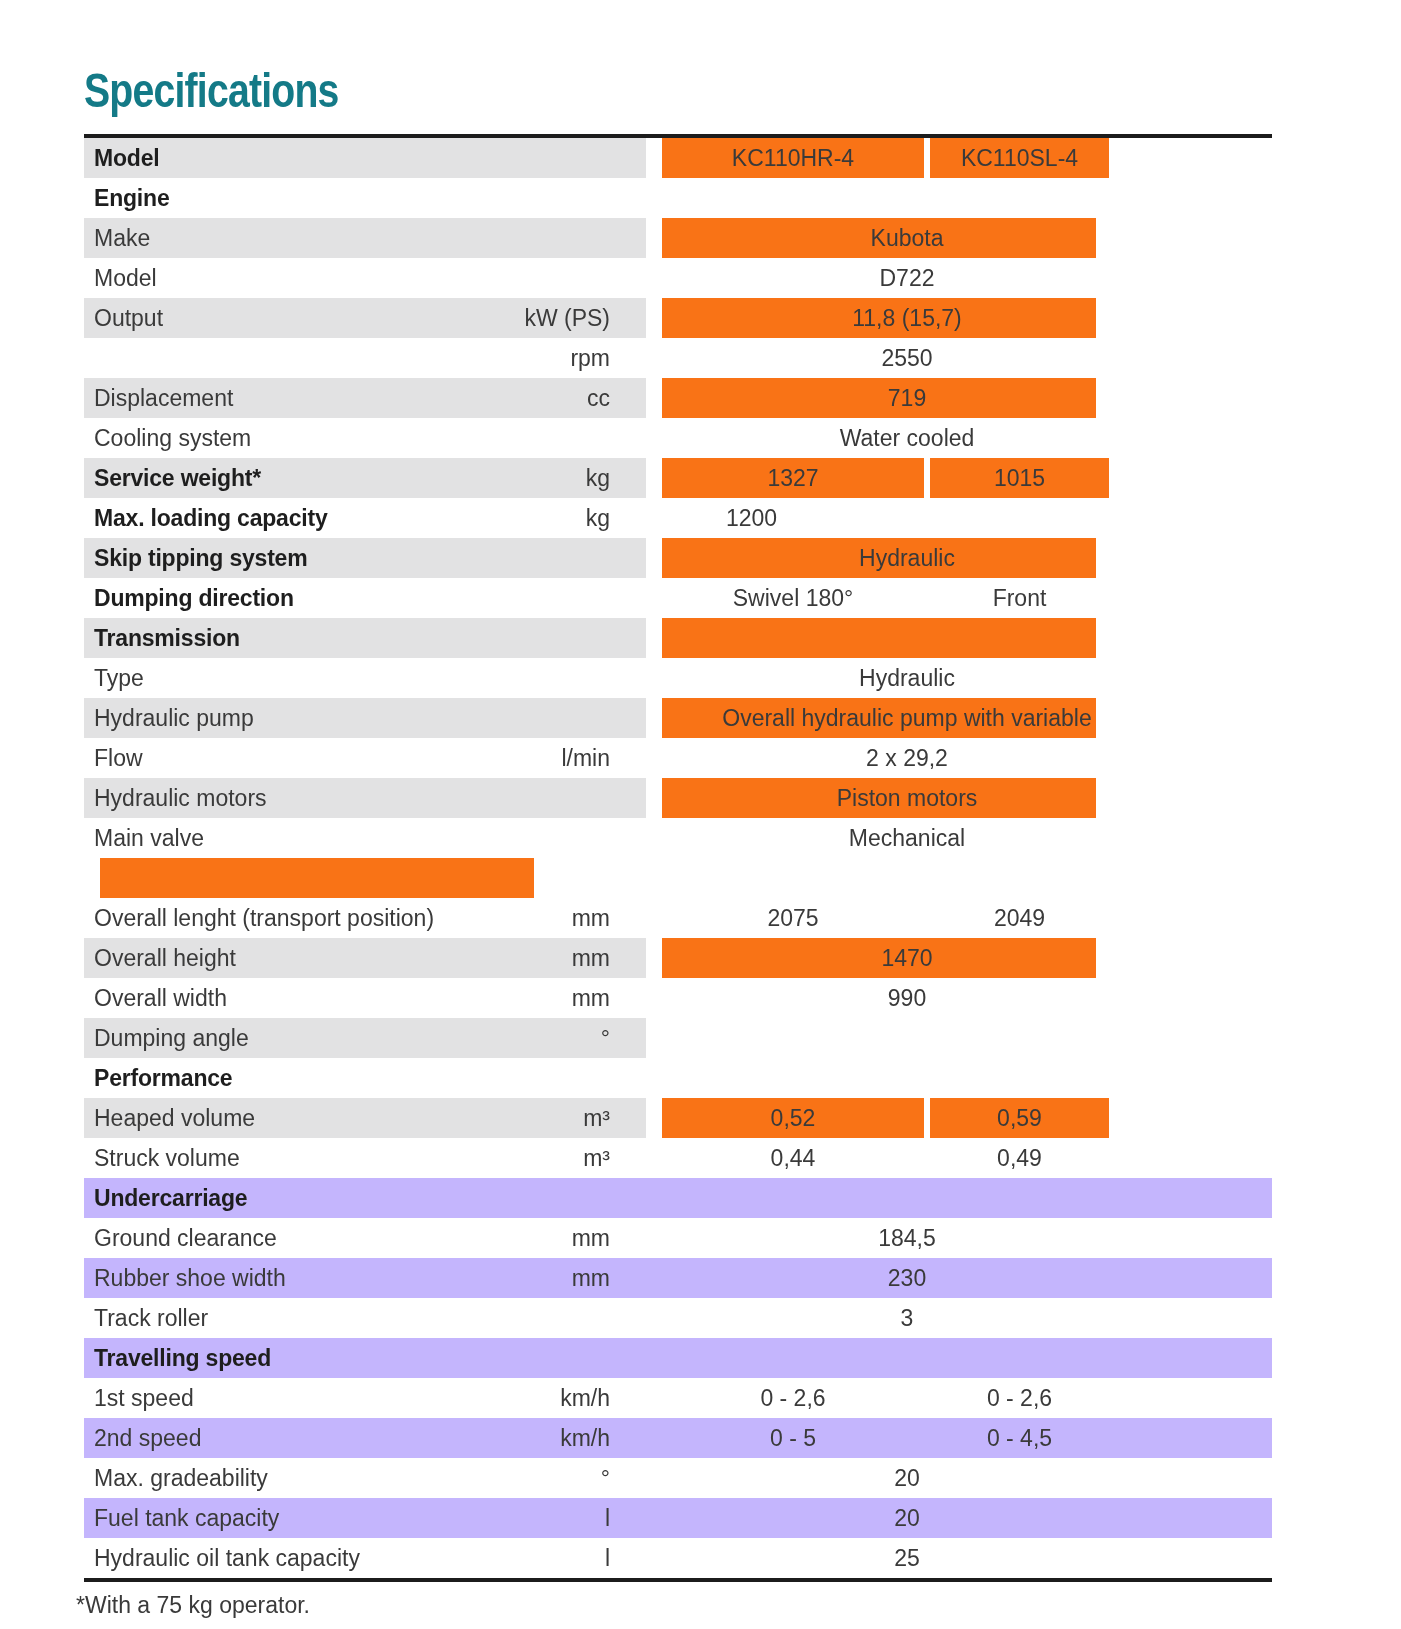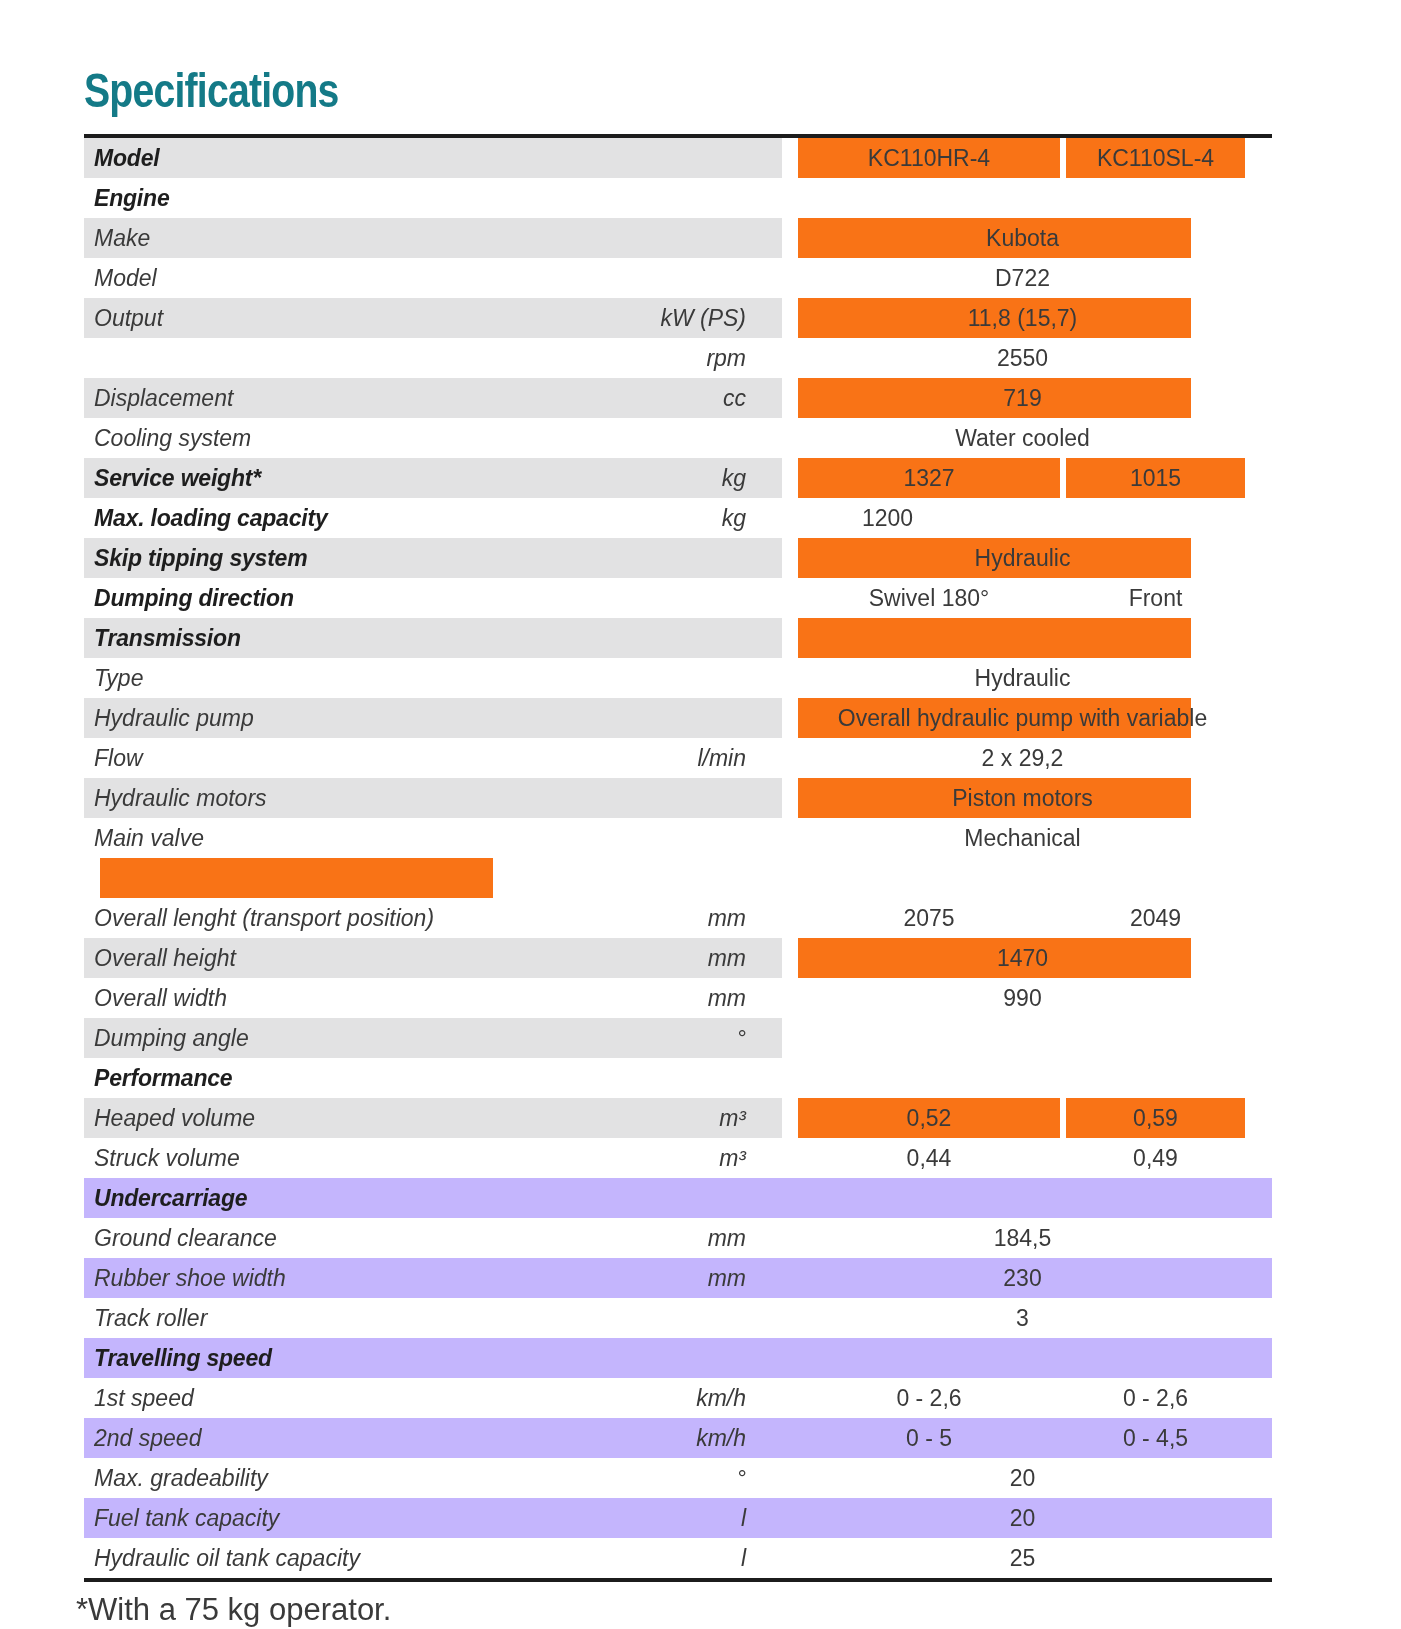--- a/index.html
+++ b/index.html
@@ -20,42 +20,41 @@
     position:absolute; left:84px; top:134px; width:1188px;
   }
   .rule { width:1188px; height:4px; background:#1c1c1c; }
   .rows {}
   .row {
     display:flex; height:40px; align-items:stretch;
     font-size:23px;
   }
   .row.gray.seamless { background:#c4b5fd; }
   .cell-label {
-    width:698px; display:flex; align-items:center; justify-content:space-between;
+    width:562px; display:flex; align-items:center; justify-content:space-between;
     padding:0 36px 0 10px;
-    font-style:italic;
   }
   .row.gray:not(.seamless) .cell-label { background:#e2e2e3; }
   .lbl { color:#3a3a3a; white-space:nowrap; }
   .lbl.bold { font-weight:700; color:#1e1e1e; letter-spacing:-0.2px; }
   .unit { color:#3a3a3a; white-space:nowrap; }
   .cell-values {
     margin-left:16px; width:474px; display:flex; align-items:stretch;
   }
   .val {
     display:flex; align-items:center; justify-content:center;
     color:#3a3a3a; white-space:nowrap;
   }
   .val.hr { width:262px; margin-right:6px; }
   .val.sl { width:179px; }
-  .val.merged { width:393px; padding-left:56px; }
+  .val.merged { width:434px; padding-left:56px; }
   .row.gray:not(.seamless) .val { background:#f97316; }
   .footnote {
     position:absolute; left:76px; top:1592px;
-    font-size:31px; color:#3a3a3a;
+    font-size:23px; color:#3a3a3a;
   }
 </style>
 </head>
 <body>
 
 <h1 class="page-title">Specifications</h1>
 
 <div class="spec-table">
   <div class="rule"></div>
   <div class="rows" id="table-rows">

